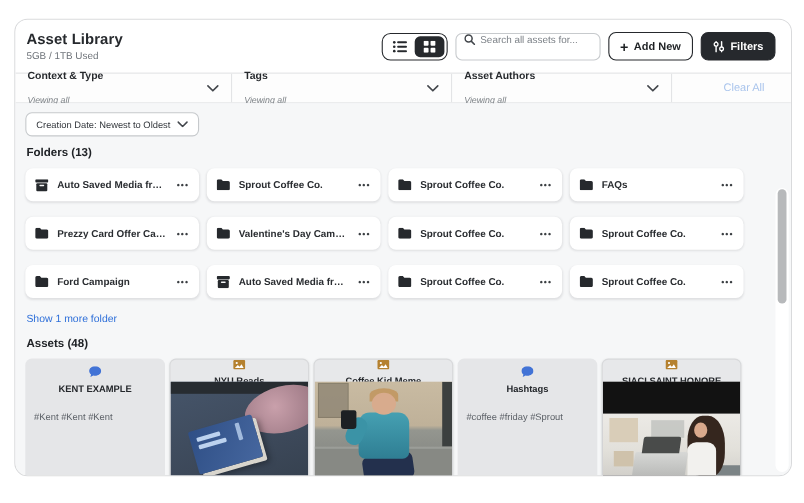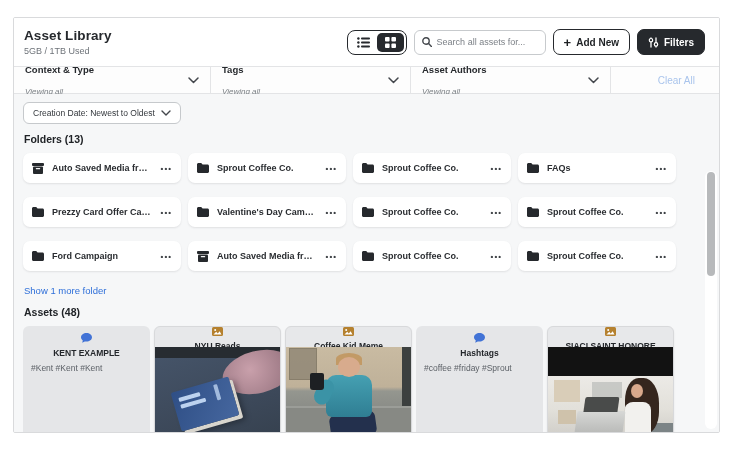--- a/index.html
+++ b/index.html
@@ -1,29 +1,29 @@
 <!DOCTYPE html>
 <html><head>
 <meta charset="utf-8">
 <style>
   * { margin:0; padding:0; box-sizing:border-box; }
   html,body { width:731px; height:457px; background:#ffffff; font-family:"Liberation Sans", sans-serif; color:#26292d; }
-  .panel { position:absolute; left:13px; top:17px; width:707px; height:416px; background:#fff; border:1px solid #d9dadc; border-radius:2px; overflow:hidden; }
+  .panel { position:absolute; left:13px; top:17px; width:707px; height:416px; background:#fff; border:1px solid #d9dadc; border-radius:12px; overflow:hidden; }
 
   
   .hdr { height:48px; display:flex; align-items:center; justify-content:space-between; padding:0 14px 0 10px; background:#fff; }
   .hdr-title { font-size:13.5px; font-weight:bold; letter-spacing:.1px; }
   .hdr-sub { font-size:9px; color:#6e7379; margin-top:3px; }
   .hdr-right { display:flex; align-items:center; gap:7px; }
 
   .view-toggle { display:flex; align-items:center; border:1.5px solid #26292d; border-radius:8px; background:#fff; padding:2px; }
   .vt-seg { width:27px; height:19px; display:flex; align-items:center; justify-content:center; border-radius:5px; cursor:pointer; }
   .vt-seg.active { background:#26292d; }
 
-  .search { display:flex; align-items:center; gap:5px; width:132px; height:25px; border:1px solid #c7cacd; border-radius:6px; background:#fff; padding:0 7px; }
+  .search { display:flex; align-items:flex-start; gap:5px; width:132px; height:25px; border:1px solid #c7cacd; border-radius:6px; background:#fff; padding:0 7px; }
   .search input { border:none; outline:none; width:100%; font-size:9px; color:#40444a; font-family:"Liberation Sans",sans-serif; background:transparent; }
   .search input::placeholder { color:#7c8187; }
 
   .btn { display:flex; align-items:center; gap:5px; height:26px; padding:0 10px; border-radius:7px; font-size:10px; font-weight:bold; cursor:pointer; }
   .btn-addnew { background:#fff; border:1.5px solid #26292d; color:#1e2124; }
   .btn-filters { background:#26292d; border:1.5px solid #26292d; color:#fff; }
   .plus-glyph { font-size:13px; font-weight:bold; line-height:1; }
 
   
   .fbar { height:28px; display:flex; border-top:1px solid #e3e4e6; border-bottom:1px solid #e3e4e6; background:#fdfdfd; }
@@ -52,21 +52,21 @@
 
   .link { font-size:9.5px; color:#2e6fd9; cursor:pointer; margin:2px 0 6px 1px; display:inline-block; }
 
   .asset-grid { display:grid; grid-template-columns:repeat(5,127px); column-gap:4px; }
   .asset-card { height:127px; border-radius:6px; overflow:hidden; cursor:pointer; }
   .asset-card.text-card { background:#e5e6e8; padding:7px 8px; }
   .asset-card.img-card { background:#e7e8ea; border:1px solid #d8d9db; box-shadow:0 1px 2px rgba(30,33,36,.08); display:flex; flex-direction:column;justify-content:space-between; }
   .asset-head { display:flex; align-items:center; gap:5px;flex-direction:column; }
   .img-card .asset-head { height:20px; padding:0 6px; flex:none; }
   .asset-title { font-size:8.5px; font-weight:bold; color:#24272b; white-space:nowrap; overflow:hidden; text-overflow:ellipsis; }
-  .asset-body { font-size:8.5px; color:#5c6167; margin-top:5px; }
+  .asset-body { font-size:8.5px; color:#5c6167; margin-top:16px; }
   .art { flex:1; position:relative; overflow:hidden; }
 
   
   .art-nyu { background:linear-gradient(160deg,#46556a 0%,#3c4859 60%,#343f4c 100%); }
   .art-nyu .band-top { position:absolute; top:0; left:0; right:0; height:11px; background:#272c31; }
   .art-nyu .pillow { position:absolute; top:4px; right:-14px; width:72px; height:42px; border-radius:50%; background:radial-gradient(circle at 40% 40%,#c9a0ab,#8d6b77); transform:rotate(-14deg); }
   .art-nyu .book { position:absolute; top:37px; left:20px; width:60px; height:40px; transform:rotate(-16deg); background:linear-gradient(125deg,#2f4f86,#46679f); border-radius:2px; box-shadow:3px 4px 0 #d8d5cd, 5px 6px 6px rgba(0,0,0,.35); }
   .art-nyu .book i { position:absolute; display:block; background:#bcd2ef; height:4px; border-radius:1px; }
   .art-nyu .book i.l1 { top:7px; left:6px; width:22px; }
   .art-nyu .book i.l2 { top:14px; left:6px; width:26px; }

